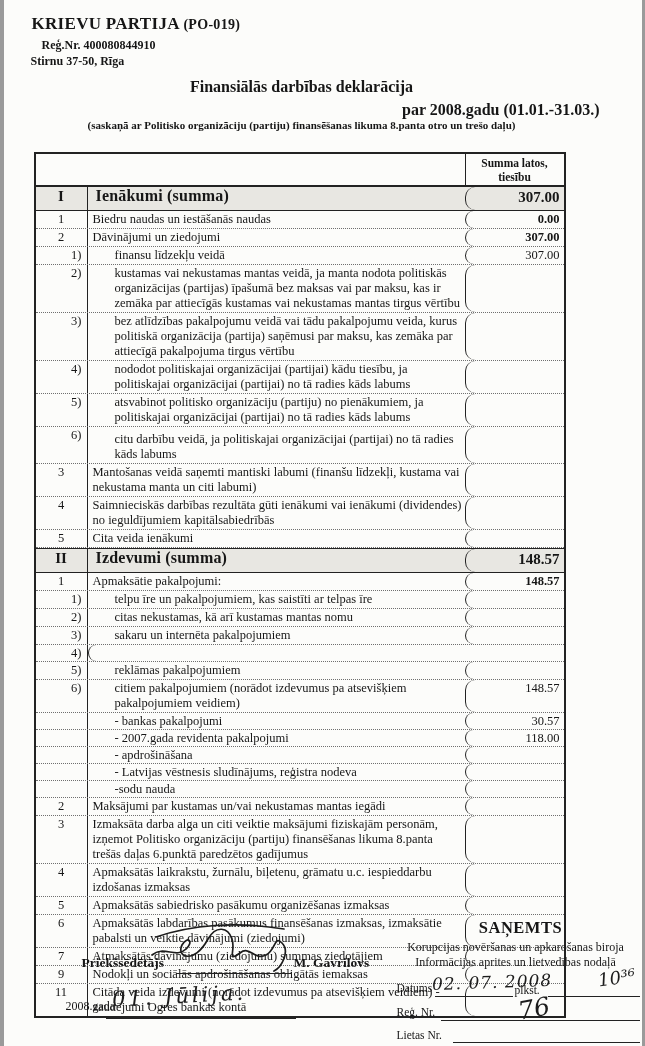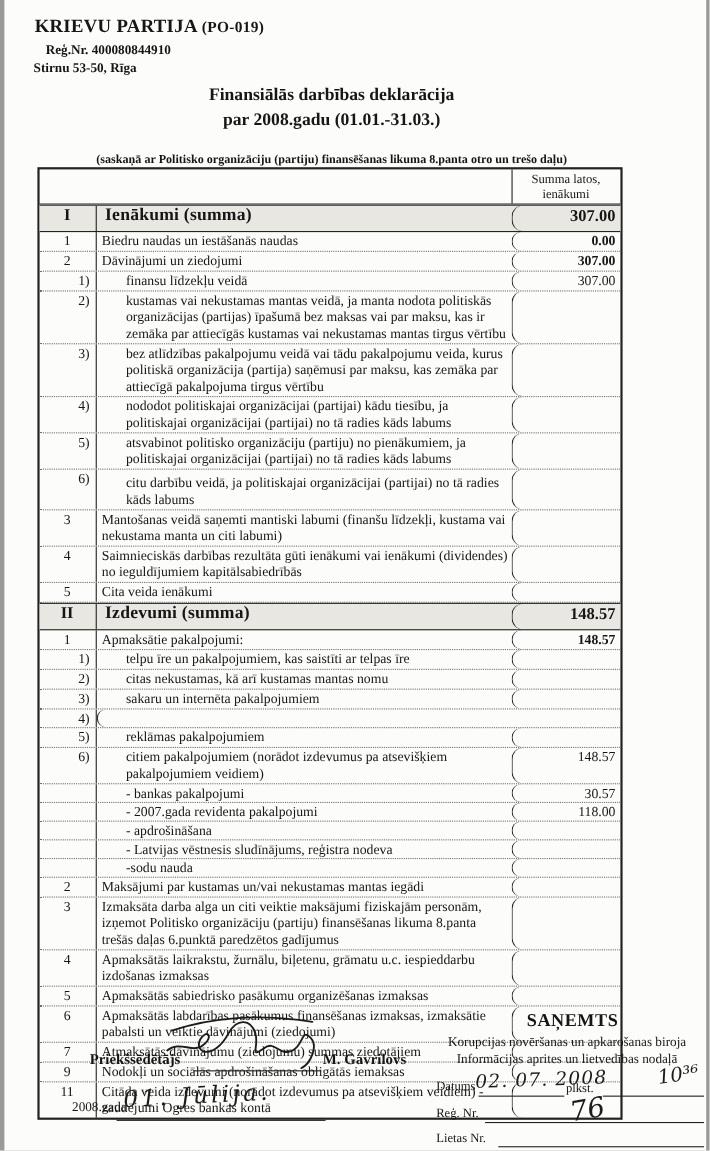--- a/index.html
+++ b/index.html
@@ -18,35 +18,35 @@
   .abs { position:absolute; }
 
   
   .org-name { left:28px; top:14px; font-size:17px; font-weight:bold; letter-spacing:0.3px; }
   .org-name .code { font-size:14px; }
   .org-reg  { left:38px; top:38px; font-size:12px; font-weight:bold; }
   .org-addr { left:27px; top:54px; font-size:12px; font-weight:bold; }
 
   .title-block { left:0; top:78px; width:596px; text-align:center; }
   .title-l1 { font-size:16px; font-weight:bold; }
-  .title-l2 { font-size:16px; font-weight:bold; margin-top:5px; }
-  .title-sub { font-size:11px; font-weight:bold; margin-top:20px; }
+  .title-l2 { font-size:16px; font-weight:bold; margin-top:5px;text-align:right; }
+  .title-sub { font-size:11px; font-weight:bold; margin-top:0; }
 
   
   #decl-table {
     left:30px; top:152px; width:532px;
     border:2px solid #222;
     box-sizing:border-box;
     background:transparent;
   }
   .thead { display:flex; border-bottom:1.5px solid #222; min-height:31px; }
   .thead-left { flex:1; }
   .thead-amount {
     width:99px; border-left:1.5px solid #222; box-sizing:border-box;
-    text-align:center; font-weight:normal; font-size:11.5px; line-height:14px; padding-top:2px;
+    text-align:center; font-weight:bold; font-size:11.5px; line-height:14px; padding-top:2px;
   }
   .trow { display:flex; border-bottom:1px dotted #6f6f6f; align-items:stretch; }
   .trow:last-child { border-bottom:none; }
   .c-num {
     width:52px; flex:0 0 52px; box-sizing:border-box;
     border-right:1.4px solid #222;
     text-align:center; font-size:12.5px; padding-top:1px;
   }
   .c-desc {
     flex:1; font-size:12.5px; line-height:15px;
@@ -105,34 +105,34 @@
 </head>
 <body>
 
 <div id="page">
 
   <div class="abs org-name">
     <span>KRIEVU PARTIJA</span>
     <span class="code">(PO-019)</span>
   </div>
   <div class="abs org-reg">Reģ.Nr. 400080844910</div>
-  <div class="abs org-addr">Stirnu 53-50, Rīga</div>
+  <div class="abs org-addr">Stirnu 37-50, Rīga</div>
 
   <div class="abs title-block">
     <div class="title-l1">Finansiālās darbības deklarācija</div>
     <div class="title-l2">par 2008.gadu (01.01.-31.03.)</div>
     <div class="title-sub">(saskaņā ar Politisko organizāciju (partiju) finansēšanas likuma 8.panta otro un trešo daļu)</div>
   </div>
 
   <div id="decl-table" class="abs">
     <div class="thead">
       <div class="thead-left"></div>
       <div class="thead-amount">
         <div>Summa latos,</div>
-        <div>ienākumi</div>
+        <div>tiesību</div>
       </div>
     </div>
     <div id="rows-host">
         <div class="trow row-section">
           <div class="c-num">I</div>
           <div class="c-desc">Ienākumi (summa)</div>
           <div class="c-val">307.00</div>
         </div>
         <div class="trow row-main bold-val">
           <div class="c-num">1</div>

